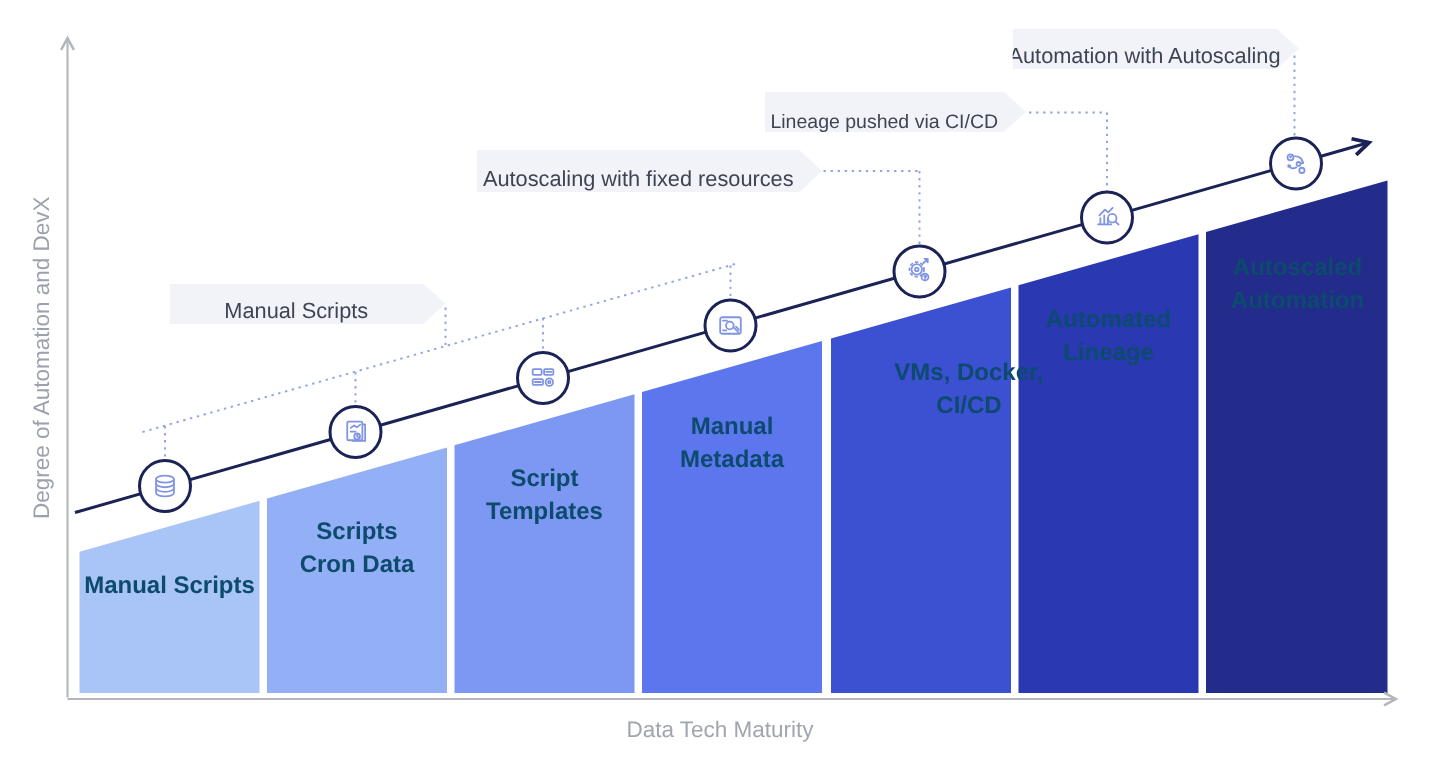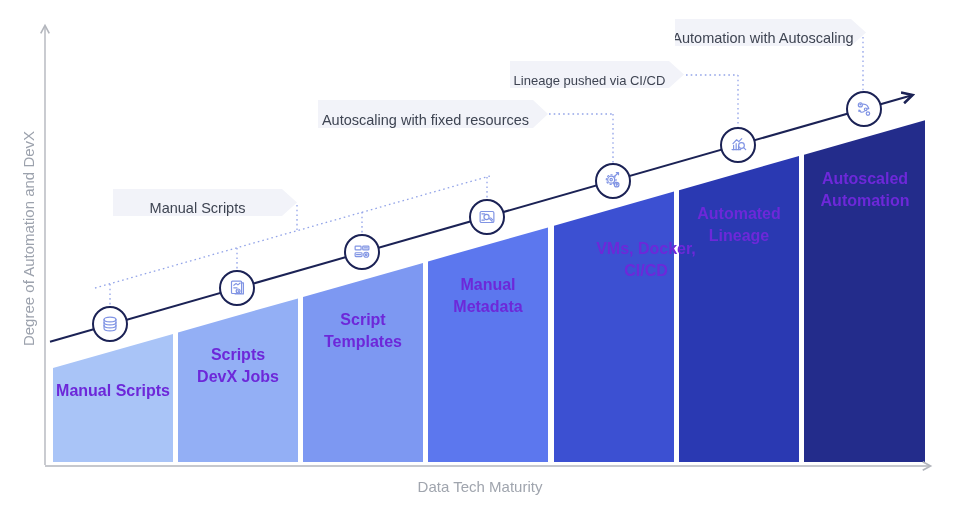--- a/index.html
+++ b/index.html
@@ -17,21 +17,21 @@
     display:flex;align-items:center;justify-content:center;
   }
   .node svg{display:block;}
   .callout{
     position:absolute;background:#f2f3f9;color:#3e4452;font-size:14.5px;
     display:flex;align-items:flex-end;justify-content:center;
     padding-right:15px;box-sizing:border-box;white-space:nowrap;
     clip-path:polygon(0 0,calc(100% - 15px) 0,100% 50%,calc(100% - 15px) 100%,0 100%);
   }
   .bar-label{
-    position:absolute;width:120px;text-align:center;color:#6d28d9;
+    position:absolute;width:120px;text-align:center;color:#0c4a6e;
     font-size:16px;font-weight:700;line-height:22px;
   }
   .y-axis-label{
     position:absolute;left:-122px;top:230px;width:300px;text-align:center;
     color:#9ca2ad;font-size:15px;transform:rotate(-90deg);
   }
   .x-axis-label{
     position:absolute;left:330px;top:478px;width:300px;text-align:center;
     color:#a0a5ae;font-size:15px;
   }
@@ -170,21 +170,21 @@
   <div class="callout" style="left:675px;top:19px;width:191px;height:27px;">
     <span>Automation with Autoscaling</span>
   </div>
 
   <div class="bar-label" style="left:53px;top:380px;">
     <div>Manual Scripts</div>
     <div></div>
   </div>
   <div class="bar-label" style="left:178px;top:344px;">
     <div>Scripts</div>
-    <div>DevX Jobs</div>
+    <div>Cron Data</div>
   </div>
   <div class="bar-label" style="left:303px;top:309px;">
     <div>Script</div>
     <div>Templates</div>
   </div>
   <div class="bar-label" style="left:428px;top:274px;">
     <div>Manual</div>
     <div>Metadata</div>
   </div>
   <div class="bar-label" style="left:586px;top:238px;">

